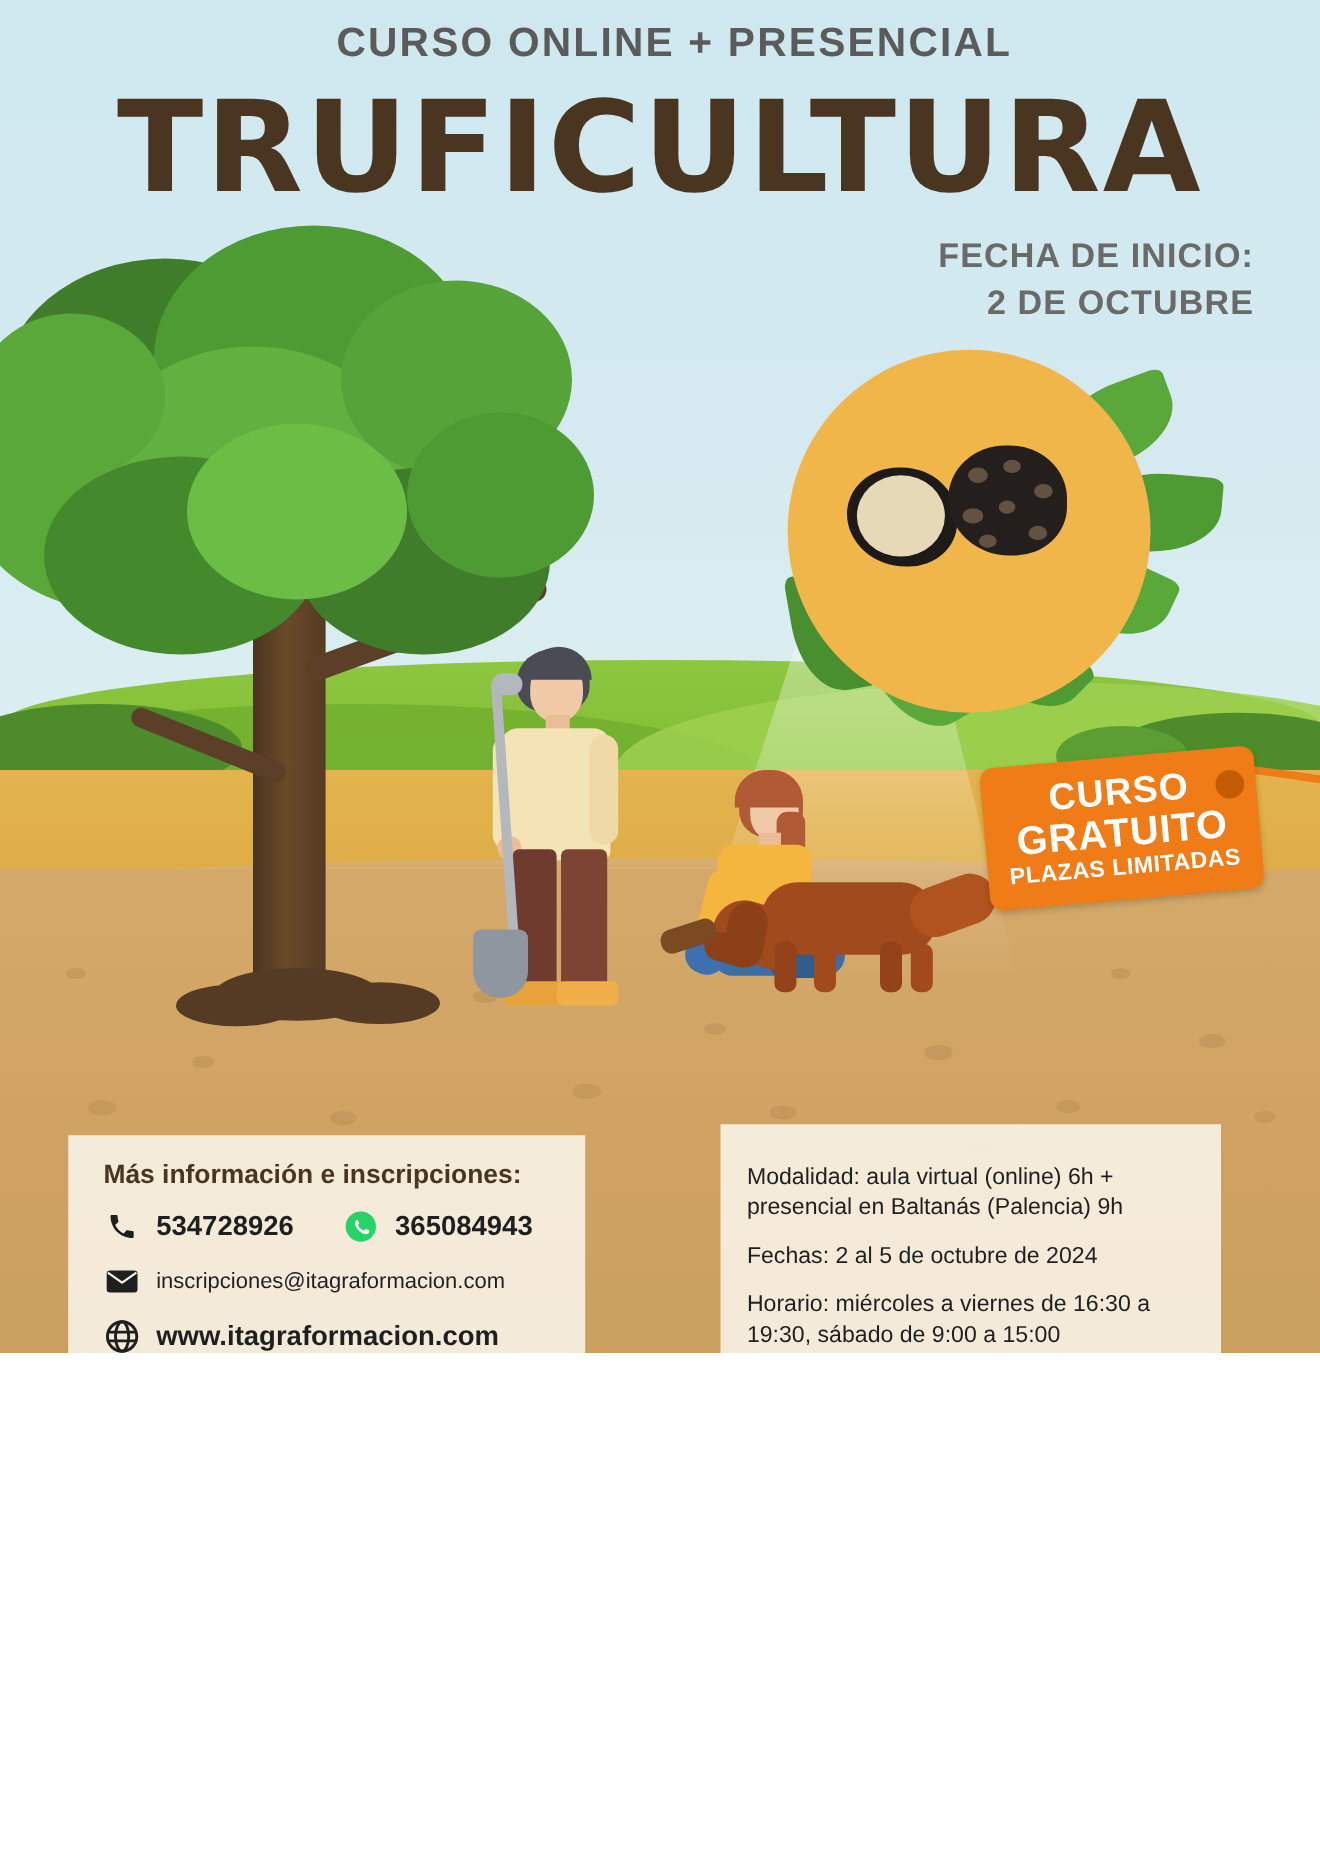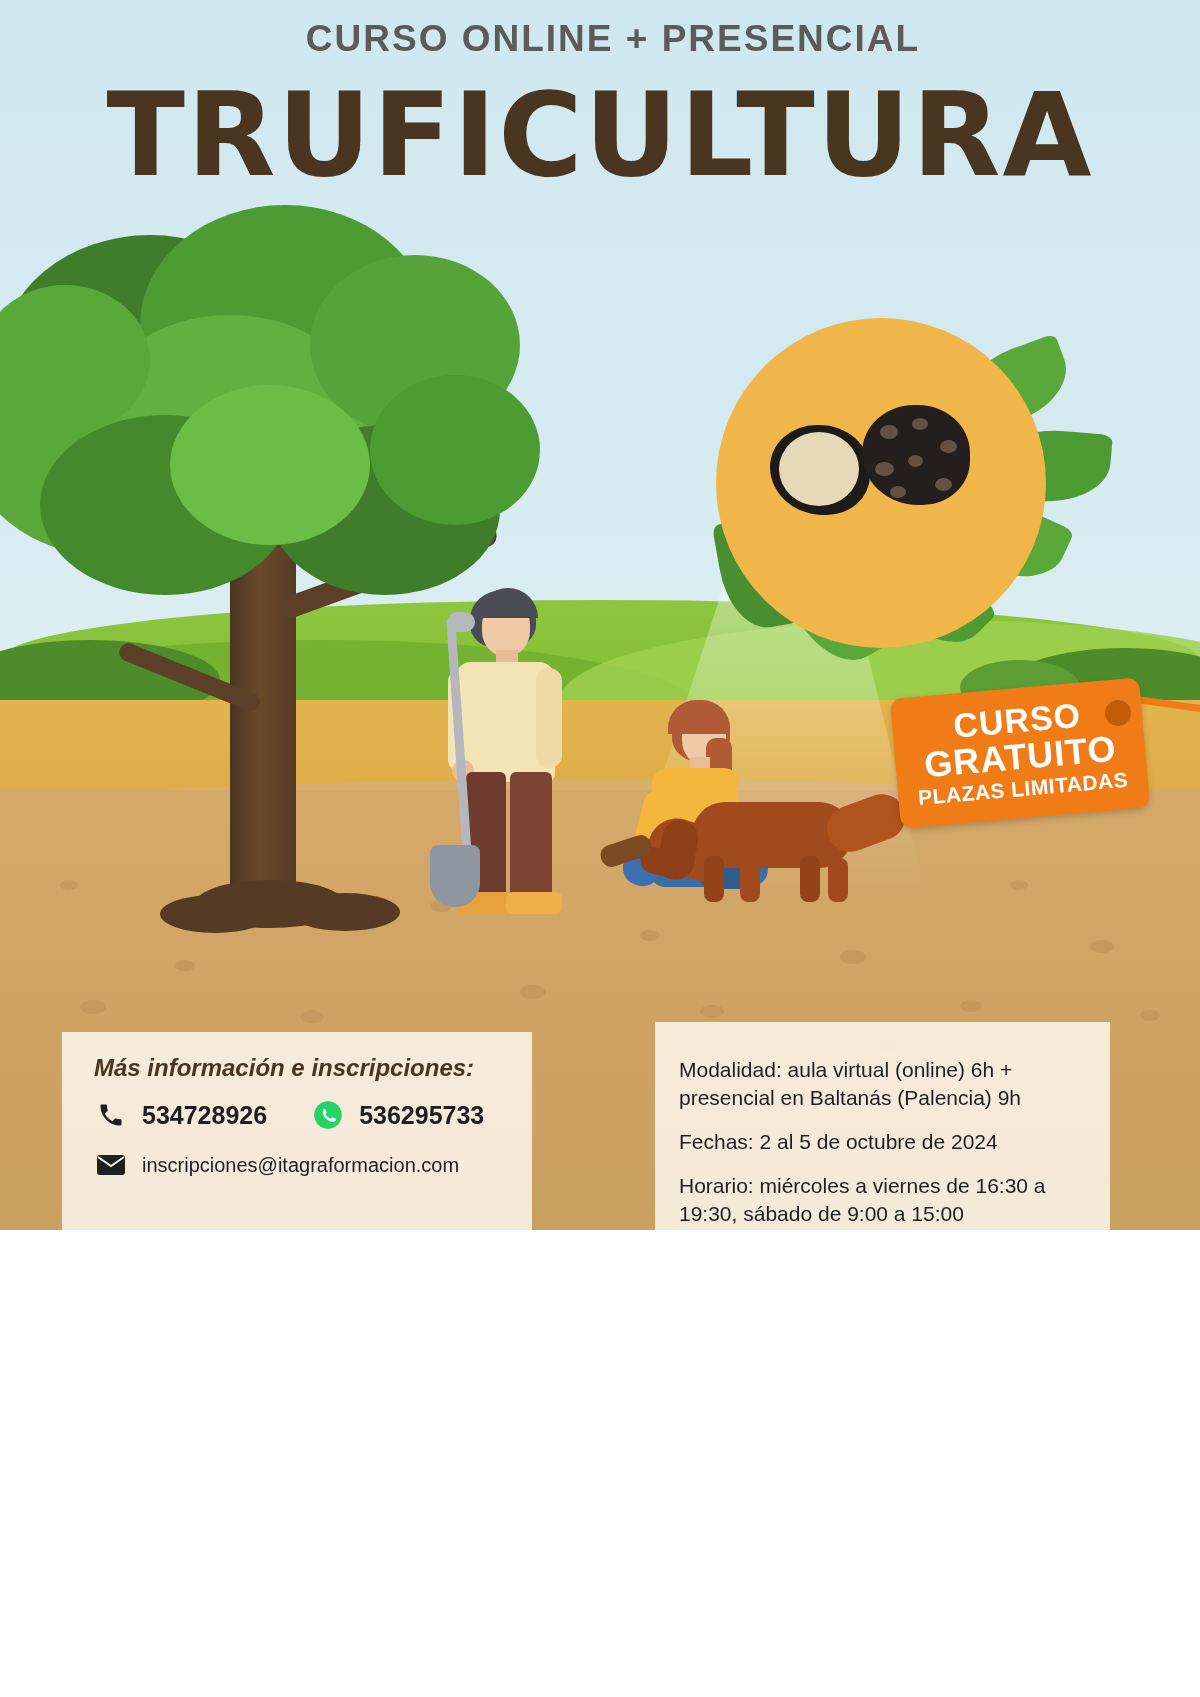--- a/index.html
+++ b/index.html
@@ -80,21 +80,21 @@
   .tag-l3{font-weight:bold;font-size:21px;line-height:26px;letter-spacing:.5px;}
   .tag-hole{position:absolute;left:1105px;top:700px;width:26px;height:26px;border-radius:50%;
      background:#c45c06;transform:rotate(-5deg);}
   .tag-string{position:absolute;left:1120px;top:700px;width:90px;height:7px;background:#f07c18;transform:rotate(8deg);}
 
   
   .infoL{position:absolute;left:62px;top:1032px;width:470px;height:205px;
      background:rgba(248,240,226,.93);}
   .infoR{position:absolute;left:655px;top:1022px;width:455px;height:215px;
      background:rgba(248,240,226,.93);}
-  .infoL .head{font-size:24px;color:#4a3520;font-weight:bold;margin:22px 0 0 32px;font-style:italic;}
+  .infoL .head{font-size:24px;color:#4a3520;font-weight:bold;margin:22px 0 0 32px;}
   .rowline{display:flex;align-items:center;margin:16px 0 0 32px;color:#2e2e2e;}
   .rowline .txt{font-size:25px;font-weight:bold;color:#1f1f1f;}
   .rowline .txtm{font-size:20px;color:#1f1f1f;}
   .rowline .txtw{font-size:25px;font-weight:bold;color:#1f1f1f;}
   .ic{width:34px;height:34px;display:inline-flex;align-items:center;justify-content:center;margin-right:14px;}
   .infoR p{margin:0 0 16px 0;font-size:21px;line-height:28px;color:#1f1f1f;}
   .infoR .wrap{padding:34px 24px 0 24px;}
 
   
   .footer{position:absolute;left:0;top:1230px;width:1200px;height:467px;background:#ffffff;}
@@ -218,20 +218,24 @@
     <div class="sh" style="left:660px;top:820px;width:36px;height:60px;background:#8d3f18;border-radius:20px;transform:rotate(10deg);"></div>
     <div class="sh" style="left:704px;top:856px;width:20px;height:46px;background:#93421a;border-radius:8px;"></div>
     <div class="sh" style="left:740px;top:858px;width:20px;height:44px;background:#a14a1e;border-radius:8px;"></div>
     <div class="sh" style="left:800px;top:856px;width:20px;height:46px;background:#93421a;border-radius:8px;"></div>
     <div class="sh" style="left:828px;top:858px;width:20px;height:44px;background:#a14a1e;border-radius:8px;"></div>
     <div class="sh" style="left:600px;top:840px;width:52px;height:22px;background:#7c4a22;border-radius:10px;transform:rotate(-18deg);"></div>
   </div>
 
   <div class="kicker">CURSO ONLINE + PRESENCIAL</div>
   <div class="title">TRUFICULTURA</div>
+  <div class="startdate">
+    <div>FECHA DE INICIO:</div>
+    <div>2 DE OCTUBRE</div>
+  </div>
 
   <div class="tag-string"></div>
   <div class="tag"></div>
   <div class="tag-inner">
     <div class="tag-l1">CURSO</div>
     <div class="tag-l2">GRATUITO</div>
     <div class="tag-l3">PLAZAS LIMITADAS</div>
   </div>
   <div class="tag-hole"></div>
 
@@ -243,31 +247,41 @@
             <path fill="#1f1f1f" d="M6.6 10.8c1.4 2.8 3.8 5.2 6.6 6.6l2.2-2.2c.3-.3.7-.4 1-.2 1.1.4 2.4.6 3.6.6.6 0 1 .4 1 1V20c0 .6-.4 1-1 1C10.6 21 3 13.4 3 4c0-.6.4-1 1-1h3.5c.6 0 1 .4 1 1 0 1.3.2 2.5.6 3.6.1.4.1.8-.2 1.1L6.6 10.8z"></path>
           </svg>
       </span>
       <span class="txt">534728926</span>
       <span class="ic" style="margin-left:44px;">
         <svg width="30" height="30" viewBox="0 0 24 24">
             <circle cx="12" cy="12" r="11" fill="#25D366"></circle>
             <path fill="#fff" d="M8.3 7.6c.2-.4.4-.4.6-.4h.5c.2 0 .4 0 .6.5l.8 1.9c.1.2 0 .4-.1.5l-.5.6c-.1.2-.2.3-.1.6.2.4.8 1.4 1.7 2.2 1.1 1 2 1.3 2.3 1.4.3.1.4 0 .6-.1l.7-.8c.2-.2.3-.2.6-.1l1.8.9c.3.2.4.3.4.5 0 .2 0 1-.4 1.4-.4.4-1.2.9-1.9.9-1.3 0-3.3-.7-5.1-2.4-1.9-1.8-3-3.9-3-5.3 0-.9.5-1.7.9-2.2z"></path>
           </svg>
       </span>
-      <span class="txtw">536295733</span>
+      <span class="txtw">365084943</span>
     </div>
     <div class="rowline">
       <span class="ic">
         <svg width="30" height="24" viewBox="0 0 30 24">
             <rect x="1" y="2" width="28" height="20" rx="3" fill="#1f1f1f"></rect>
             <path d="M2 4l13 9 13-9" stroke="#f8f0e2" stroke-width="2" fill="none"></path>
           </svg>
       </span>
       <span class="txtm">inscripciones@itagraformacion.com</span>
     </div>
+    <div class="rowline">
+      <span class="ic">
+        <svg width="32" height="32" viewBox="0 0 24 24">
+            <circle cx="12" cy="12" r="10" fill="none" stroke="#1f1f1f" stroke-width="2"></circle>
+            <ellipse cx="12" cy="12" rx="4.5" ry="10" fill="none" stroke="#1f1f1f" stroke-width="2"></ellipse>
+            <path d="M2.5 9h19M2.5 15h19" stroke="#1f1f1f" stroke-width="2"></path>
+          </svg>
+      </span>
+      <span class="txt">www.itagraformacion.com</span>
+    </div>
   </div>
 
   <div class="infoR">
     <div class="wrap">
       <p>Modalidad: aula virtual (online) 6h + presencial en Baltanás (Palencia) 9h</p>
       <p>Fechas: 2 al 5 de octubre de 2024</p>
       <p>Horario: miércoles a viernes de 16:30 a 19:30, sábado de 9:00 a 15:00</p>
     </div>
   </div>
 

